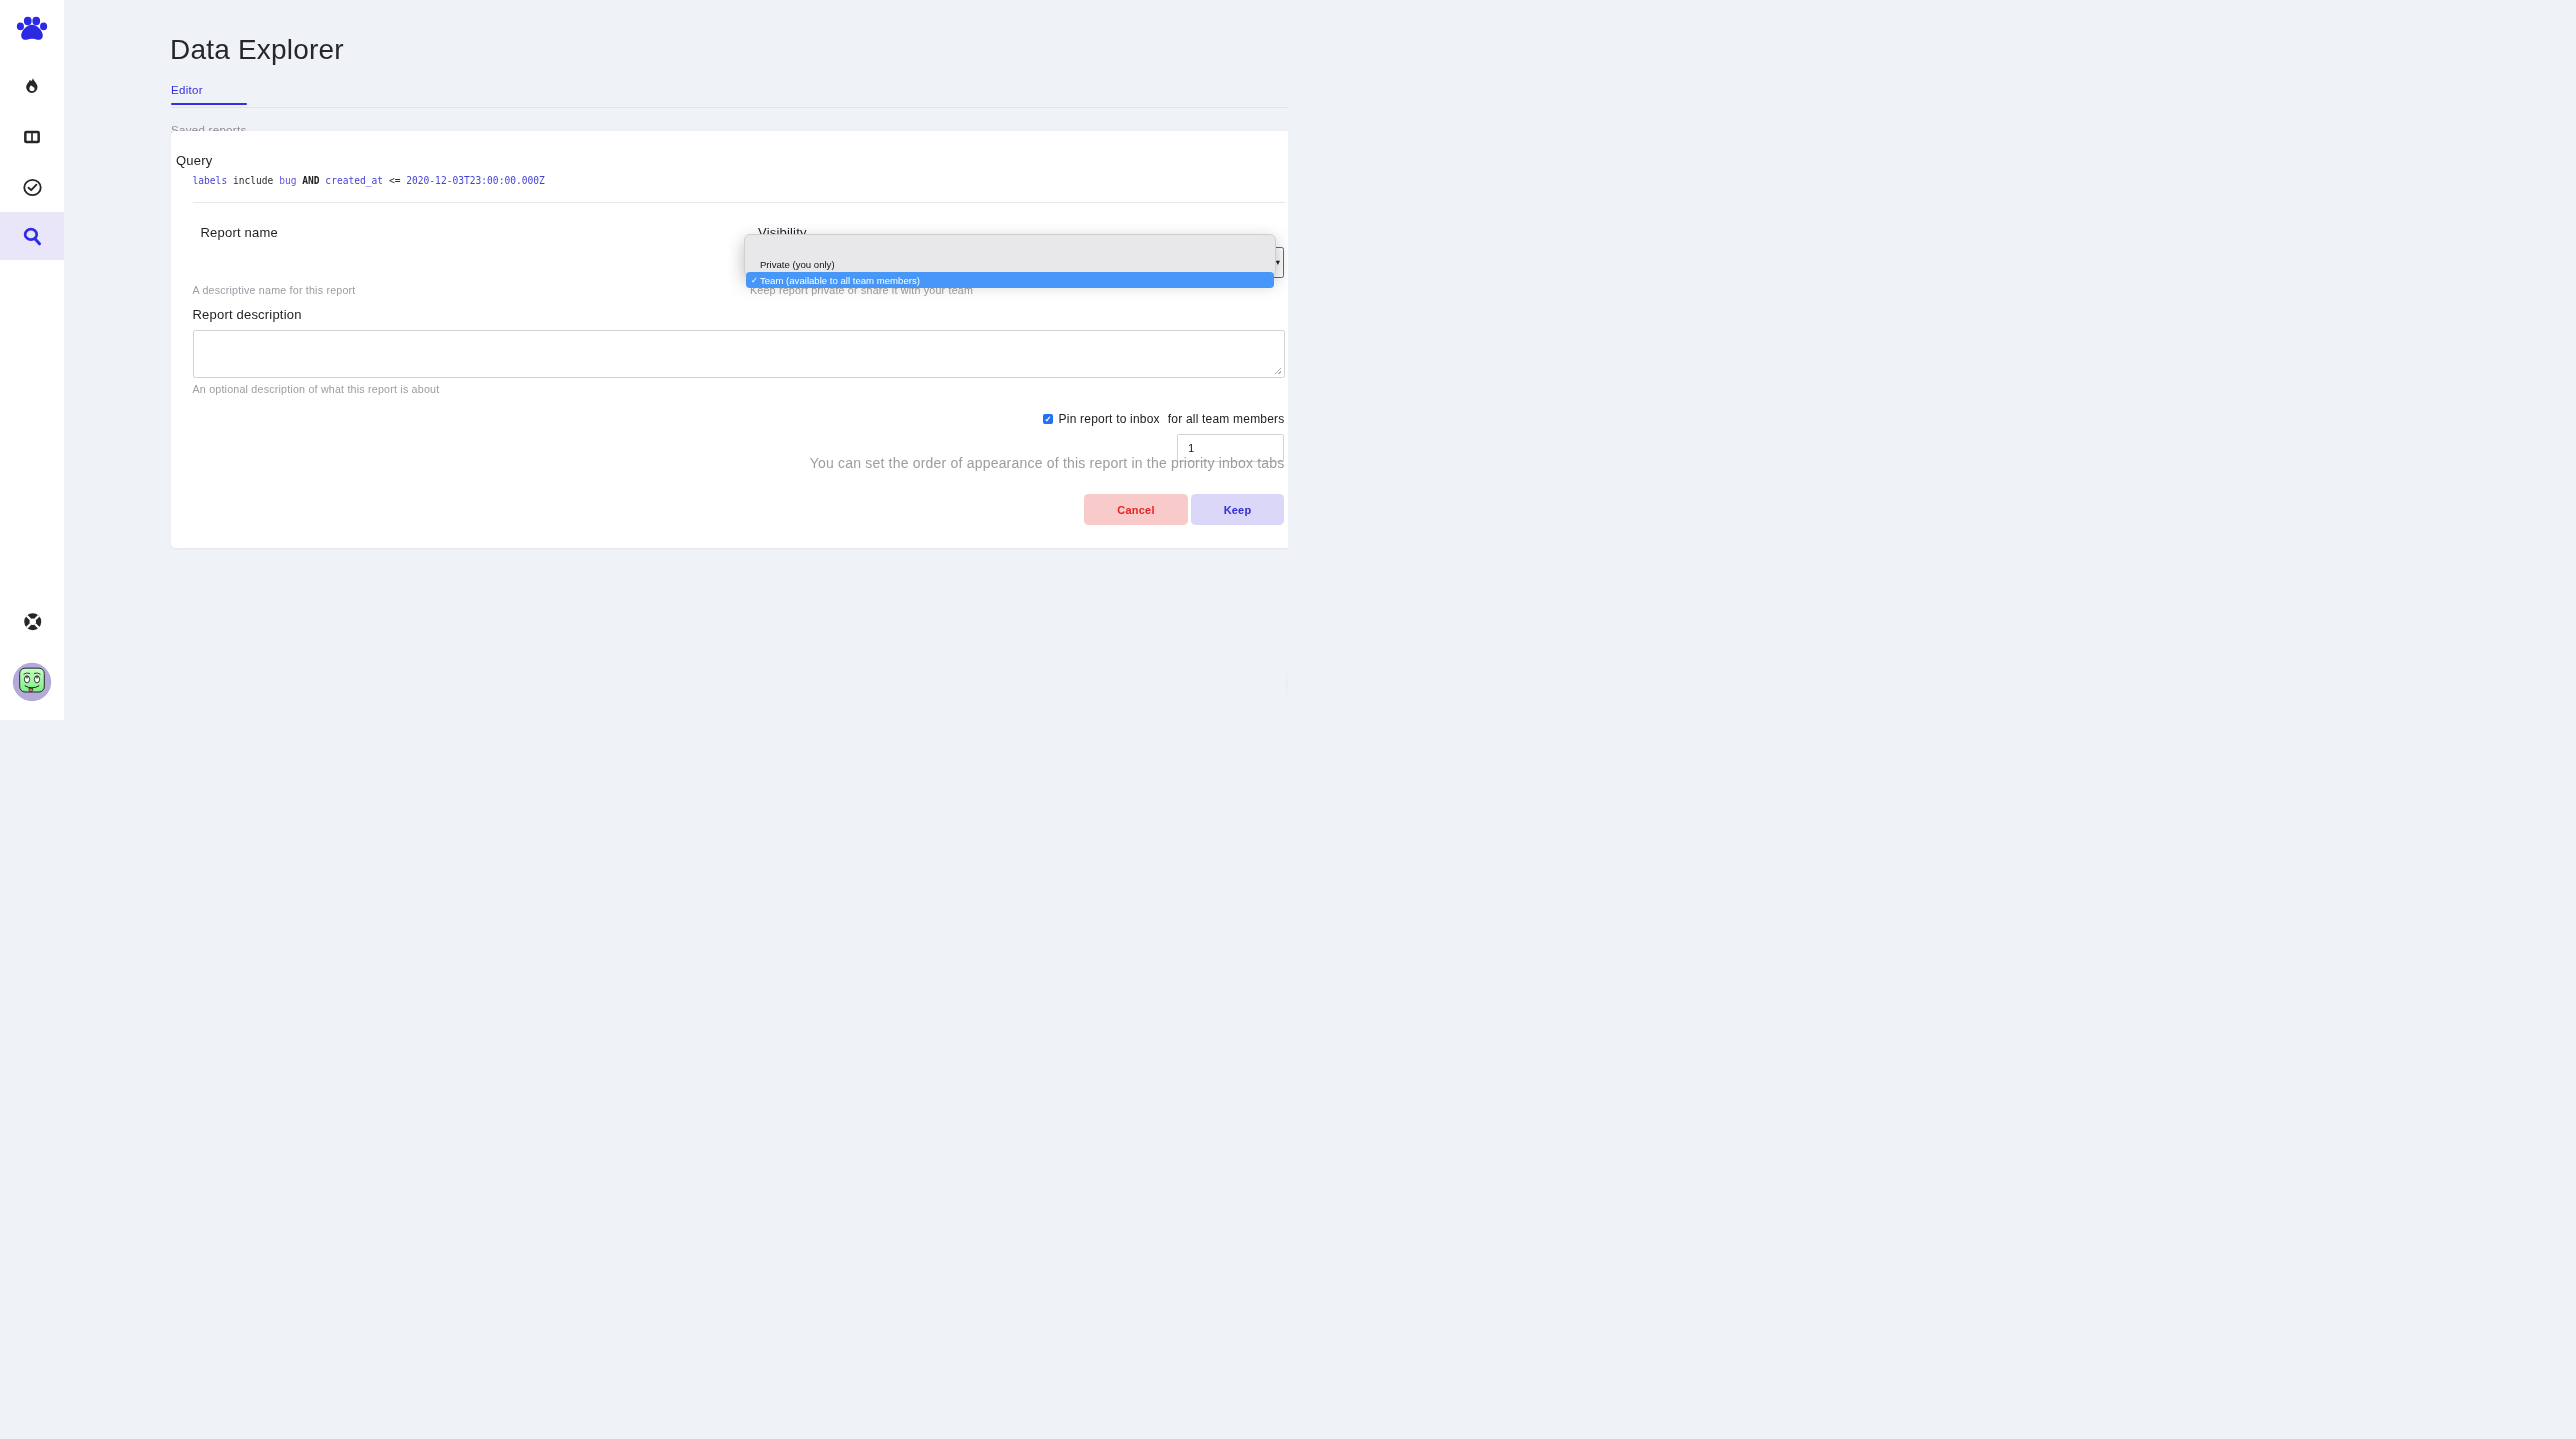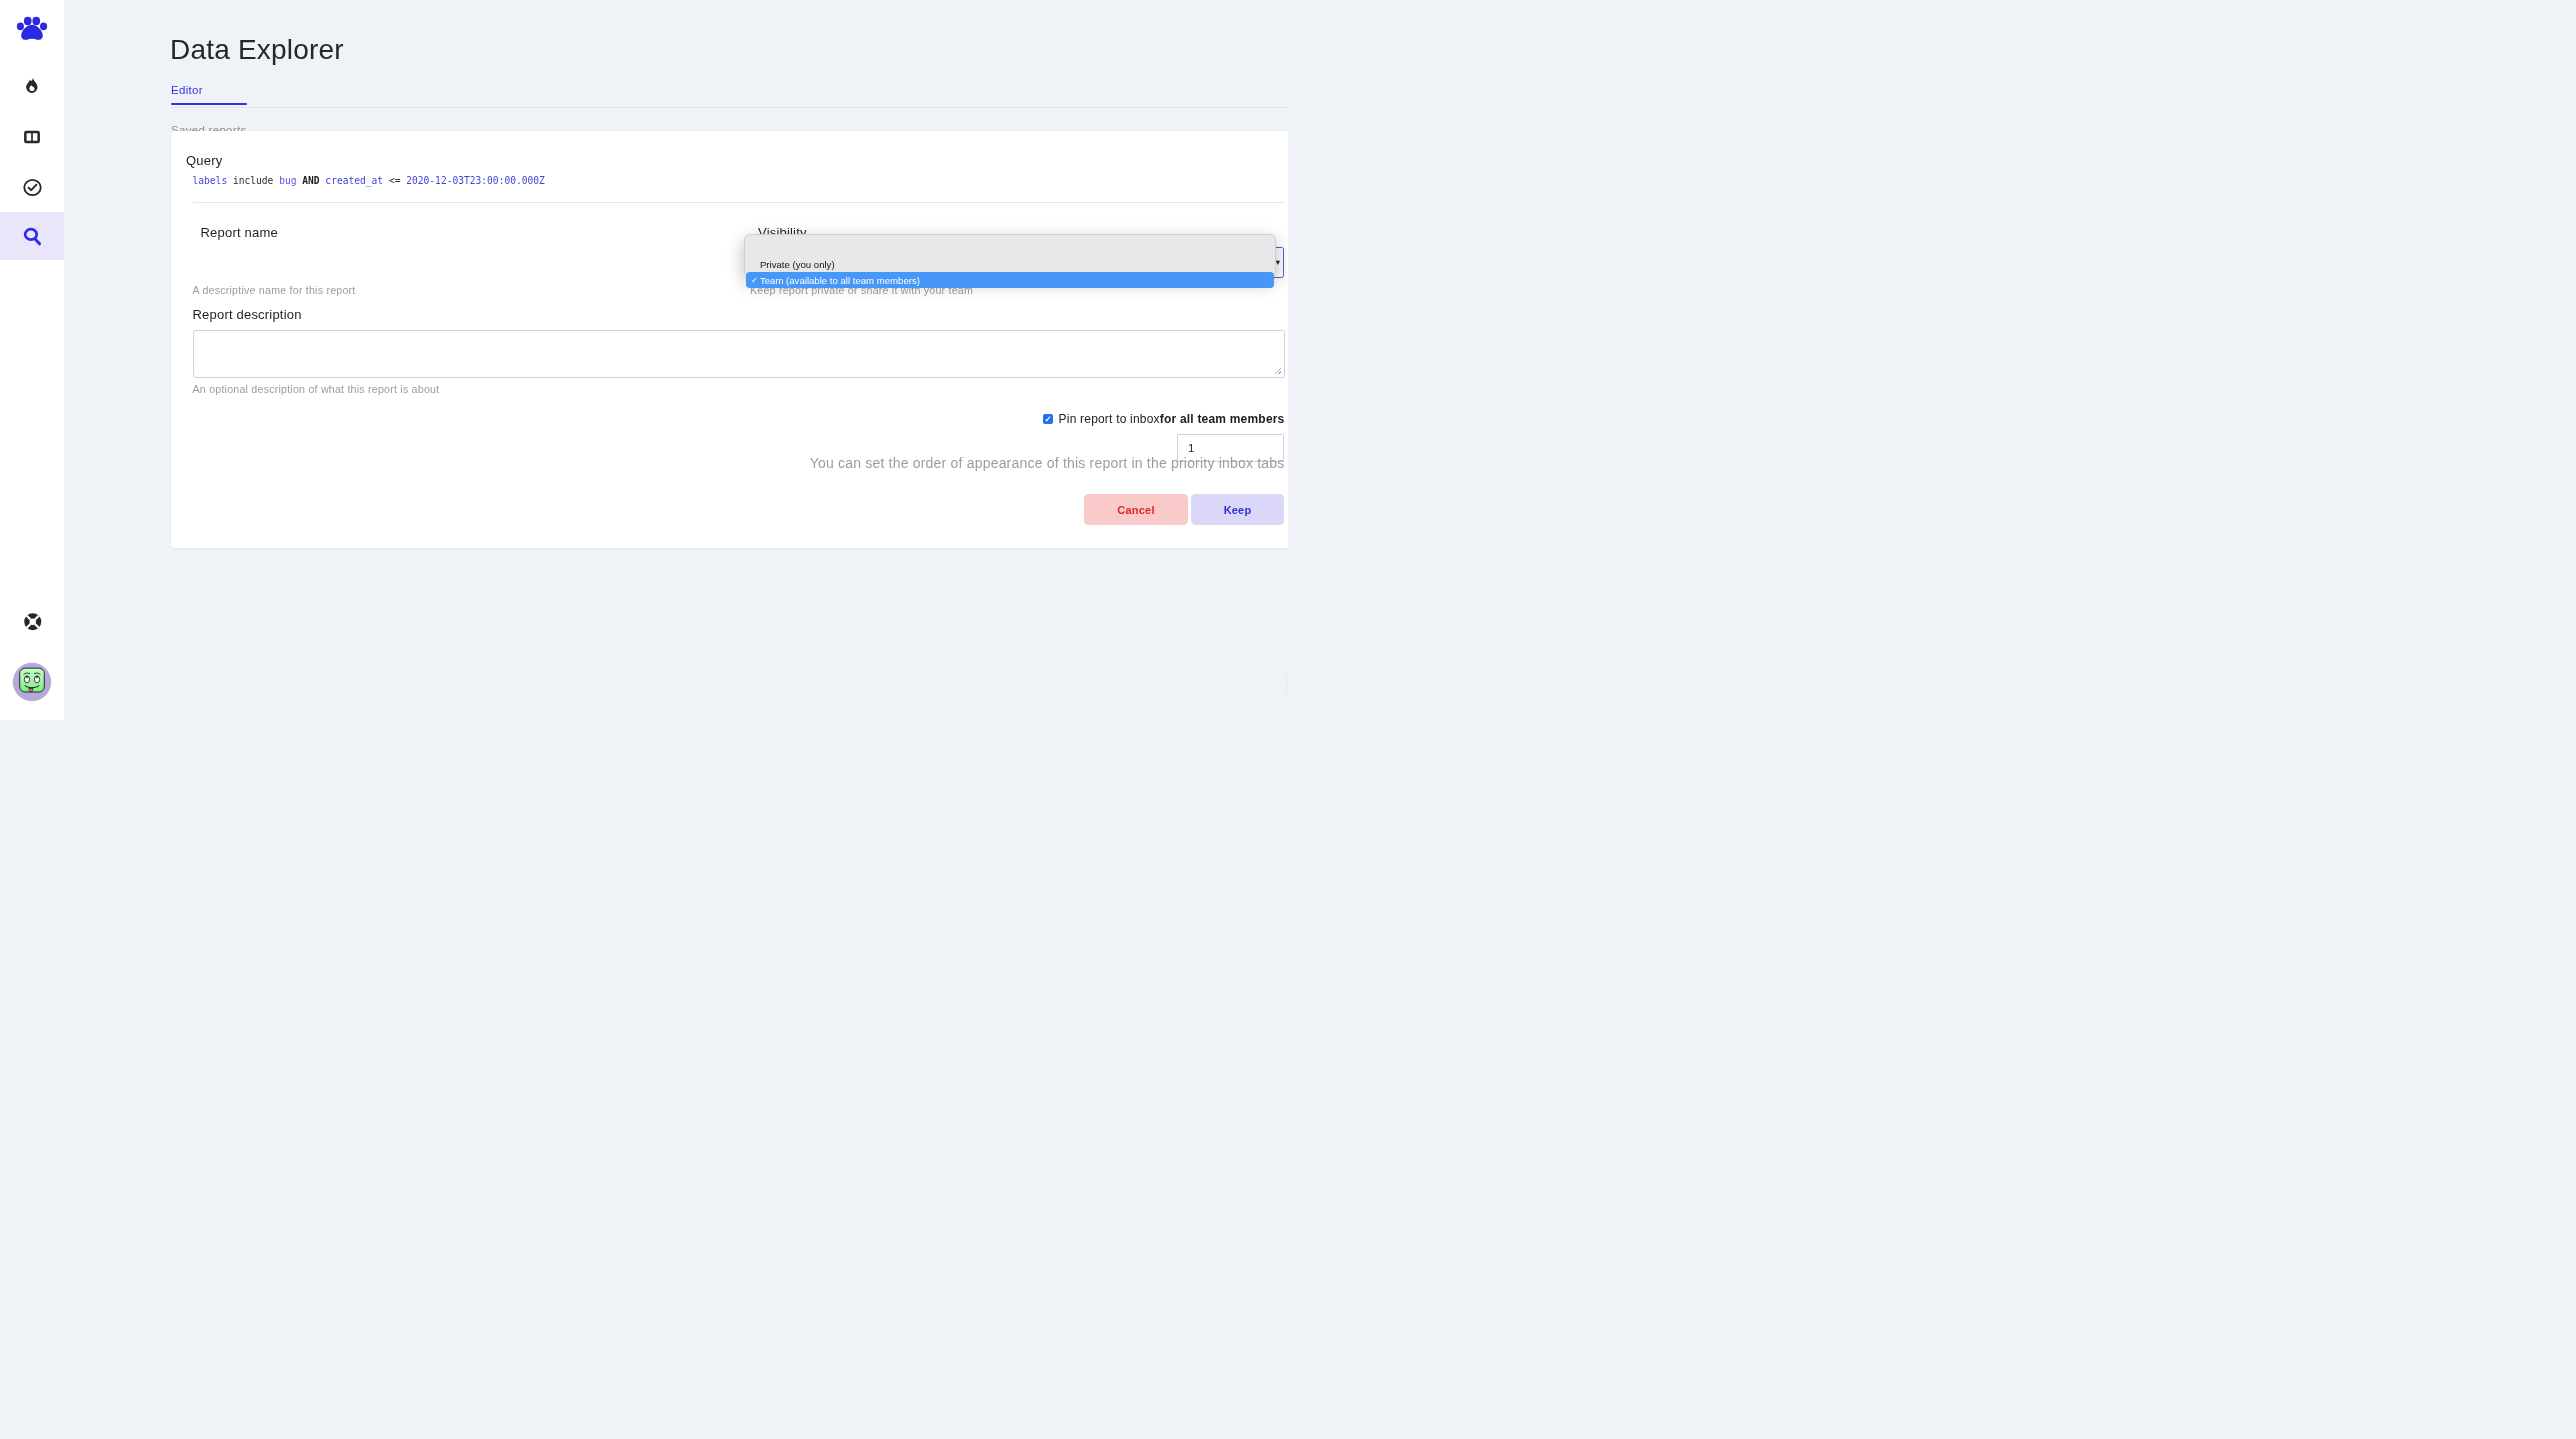--- a/index.html
+++ b/index.html
@@ -22,21 +22,21 @@
   .tabs{position:absolute;left:107px;top:84px;height:24.5px;display:flex;gap:20px;flex-direction:column;}
   .tab{font-size:11.5px;letter-spacing:0.3px;padding-bottom:7.7px;position:relative;cursor:pointer;color:#8e8e96;}
   .tab.active{color:#3231e2;}
   .tab.active .tab-underline{position:absolute;left:0;right:0;bottom:-1.5px;height:2.7px;background:#3231e2;border-radius:1.5px;}
   .tab-strip{position:absolute;left:107px;top:107px;width:1135px;height:0.8px;background:#e3e3e6;}
 
   
   .card{position:absolute;left:107px;top:131px;width:1135px;height:417px;background:#fff;border-radius:4.6px;box-shadow:0 0.8px 2.3px rgba(16,24,40,.05);}
   .label{font-size:13px;color:#1e1e24;letter-spacing:0.2px;}
   .help{font-size:10.7px;color:#9c9ca3;letter-spacing:0.2px;}
-  .query-label{position:absolute;left:15px;top:22px;text-align:right;}
+  .query-label{position:absolute;left:5px;top:22px;text-align:right;}
   .query-code{position:absolute;left:21.5px;top:44px;font-family:"DejaVu Sans Mono","Liberation Mono",monospace;font-size:9.6px;white-space:pre;}
   .tok-plain{color:#2c2c31;}
   .tok-ident{color:#4443d8;}
   .tok-ident2{color:#6055e2;}
   .tok-keyword{color:#222226;font-weight:bold;}
   .divider{position:absolute;left:21.5px;top:71px;width:1092px;height:0.8px;background:#e7e7ea;}
 
   .col-left{left:21.5px;width:531px;}
   .field-label{position:absolute;top:94px;margin-left:8px;}
   .text-input{
@@ -76,21 +76,21 @@
   }
   .desc-help{position:absolute;left:21.5px;top:252px;}
 
   
   .pin-row{position:absolute;right:21.5px;top:281px;display:flex;align-items:center;font-size:12px;color:#1c1c22;letter-spacing:0.2px;}
   .checkbox{
     width:10px;height:10px;border-radius:1.9px;background:#2270f3;margin-right:5.4px;
     display:flex;align-items:center;justify-content:center;cursor:pointer;
   }
   .checkbox .mark{color:#fff;font-size:8.4px;font-weight:bold;line-height:1;}
-  .pin-bold{font-weight:bold;}
+  .pin-bold{font-weight:normal;margin-left:8px;}
   .order-input{
     position:absolute;left:1006px;top:303px;width:107px;height:28px;box-sizing:border-box;
     border:0.8px solid #d2d2d6;border-radius:1.5px;font-family:"Liberation Sans",sans-serif;
     font-size:11.5px;color:#222;padding:0 10px;outline:none;background:#fff;
   }
   .order-help{position:absolute;right:21.5px;top:324px;font-size:14px;}
 
   
   .btn{
     position:absolute;top:363px;height:31px;border:none;border-radius:4.6px;

